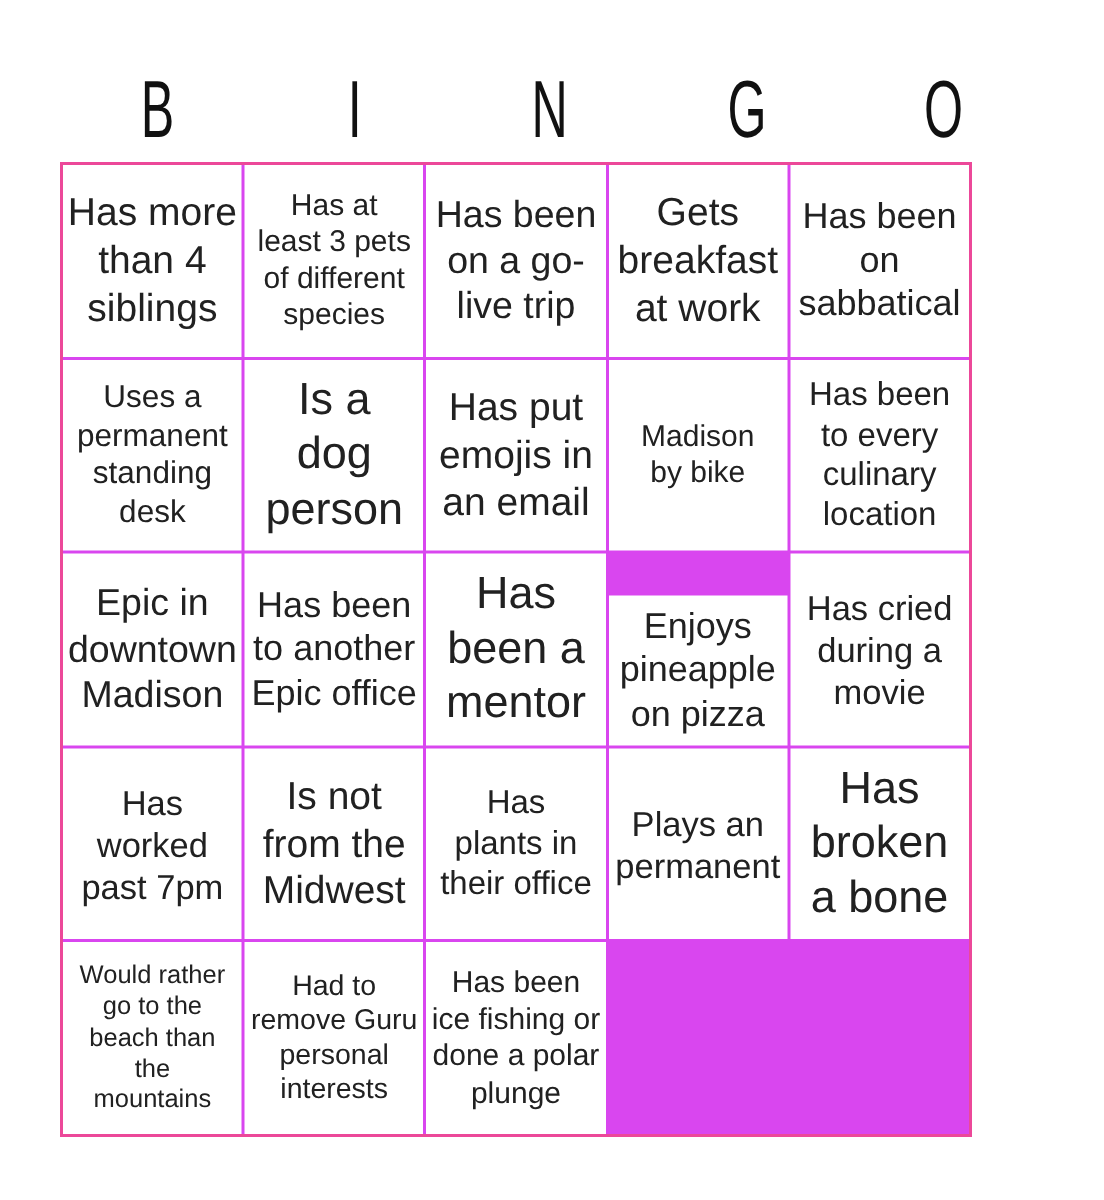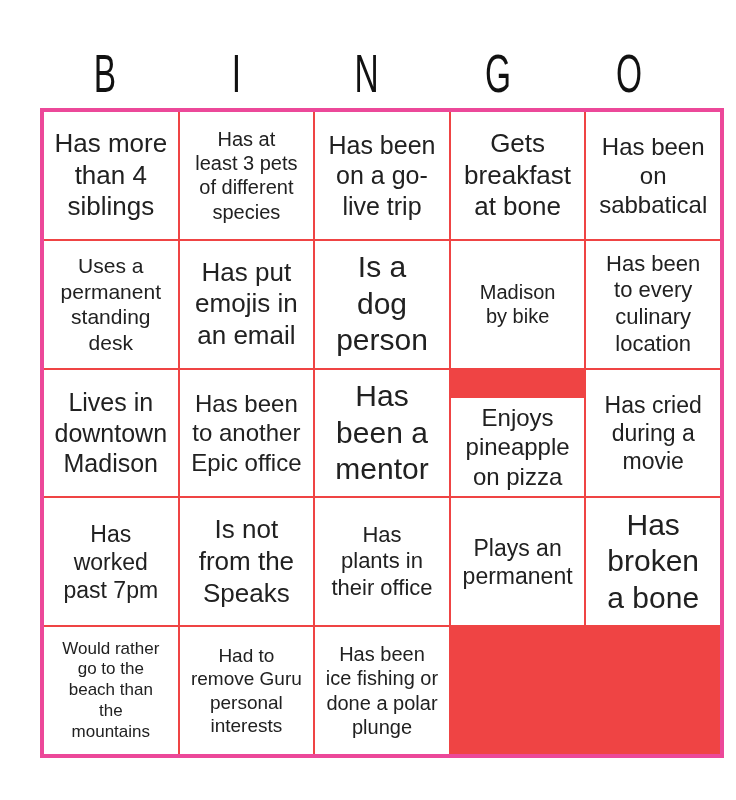--- a/index.html
+++ b/index.html
@@ -30,24 +30,24 @@
     line-height: 1;
     color: #111111;
     transform: scaleX(0.62);
     transform-origin: center;
     display: inline-block;
   }
 
   
   .grid {
     position: absolute; left: 40px; top: 108px;
-    width: 684px; height: 650px;
+    width: 608px; height: 650px;
     box-sizing: border-box;
-    border: 4px solid #ec4899;
-    background: #ef4444;
+    border: 2px solid #ec4899;
+    background: #d946ef;
     display: grid;
     grid-template-columns: repeat(5, 1fr);
     grid-template-rows: repeat(5, 1fr);
     gap: 2px;
   }
   .cell {
     background: #ffffff;
     display: flex; align-items: center; justify-content: center;
     text-align: center;
     white-space: pre-line;
@@ -87,64 +87,64 @@
 siblings</div>
     <div class="cell" style="font-size: 20px;">Has at
 least 3 pets
 of different
 species</div>
     <div class="cell" style="font-size: 25px;">Has been
 on a go-
 live trip</div>
     <div class="cell" style="font-size: 26px;">Gets
 breakfast
-at bone</div>
+at work</div>
     <div class="cell" style="font-size: 24px;">Has been
 on
 sabbatical</div>
 
     <div class="cell" style="font-size: 21px;">Uses a
 permanent
 standing
 desk</div>
+    <div class="cell" style="font-size: 30px;">Is a
+dog
+person</div>
     <div class="cell" style="font-size: 26px;">Has put
 emojis in
 an email</div>
-    <div class="cell" style="font-size: 30px;">Is a
-dog
-person</div>
     <div class="cell" style="font-size: 20px;">Madison
 by bike</div>
     <div class="cell" style="font-size: 22px;">Has been
 to every
 culinary
 location</div>
 
-    <div class="cell" style="font-size: 25px;">Lives in
+    <div class="cell" style="font-size: 25px;">Epic in
 downtown
 Madison</div>
     <div class="cell" style="font-size: 24px;">Has been
 to another
 Epic office</div>
     <div class="cell" style="font-size: 30px;">Has
 been a
 mentor</div>
     <div class="cell" style="font-size: 24px; margin-top: 28px;">Enjoys
 pineapple
 on pizza</div>
 
     <div class="cell" style="font-size: 23px;">Has cried
 during a
 movie</div>
     <div class="cell" style="font-size: 23px;">Has
 worked
 past 7pm</div>
     <div class="cell" style="font-size: 26px;">Is not
 from the
-Speaks</div>
+Midwest</div>
     <div class="cell" style="font-size: 22px;">Has
 plants in
 their office</div>
 
     <div class="cell" style="font-size: 23px;">Plays an
 permanent</div>
     <div class="cell" style="font-size: 30px;">Has
 broken
 a bone</div>
     <div class="cell" style="font-size: 17px;">Would rather

